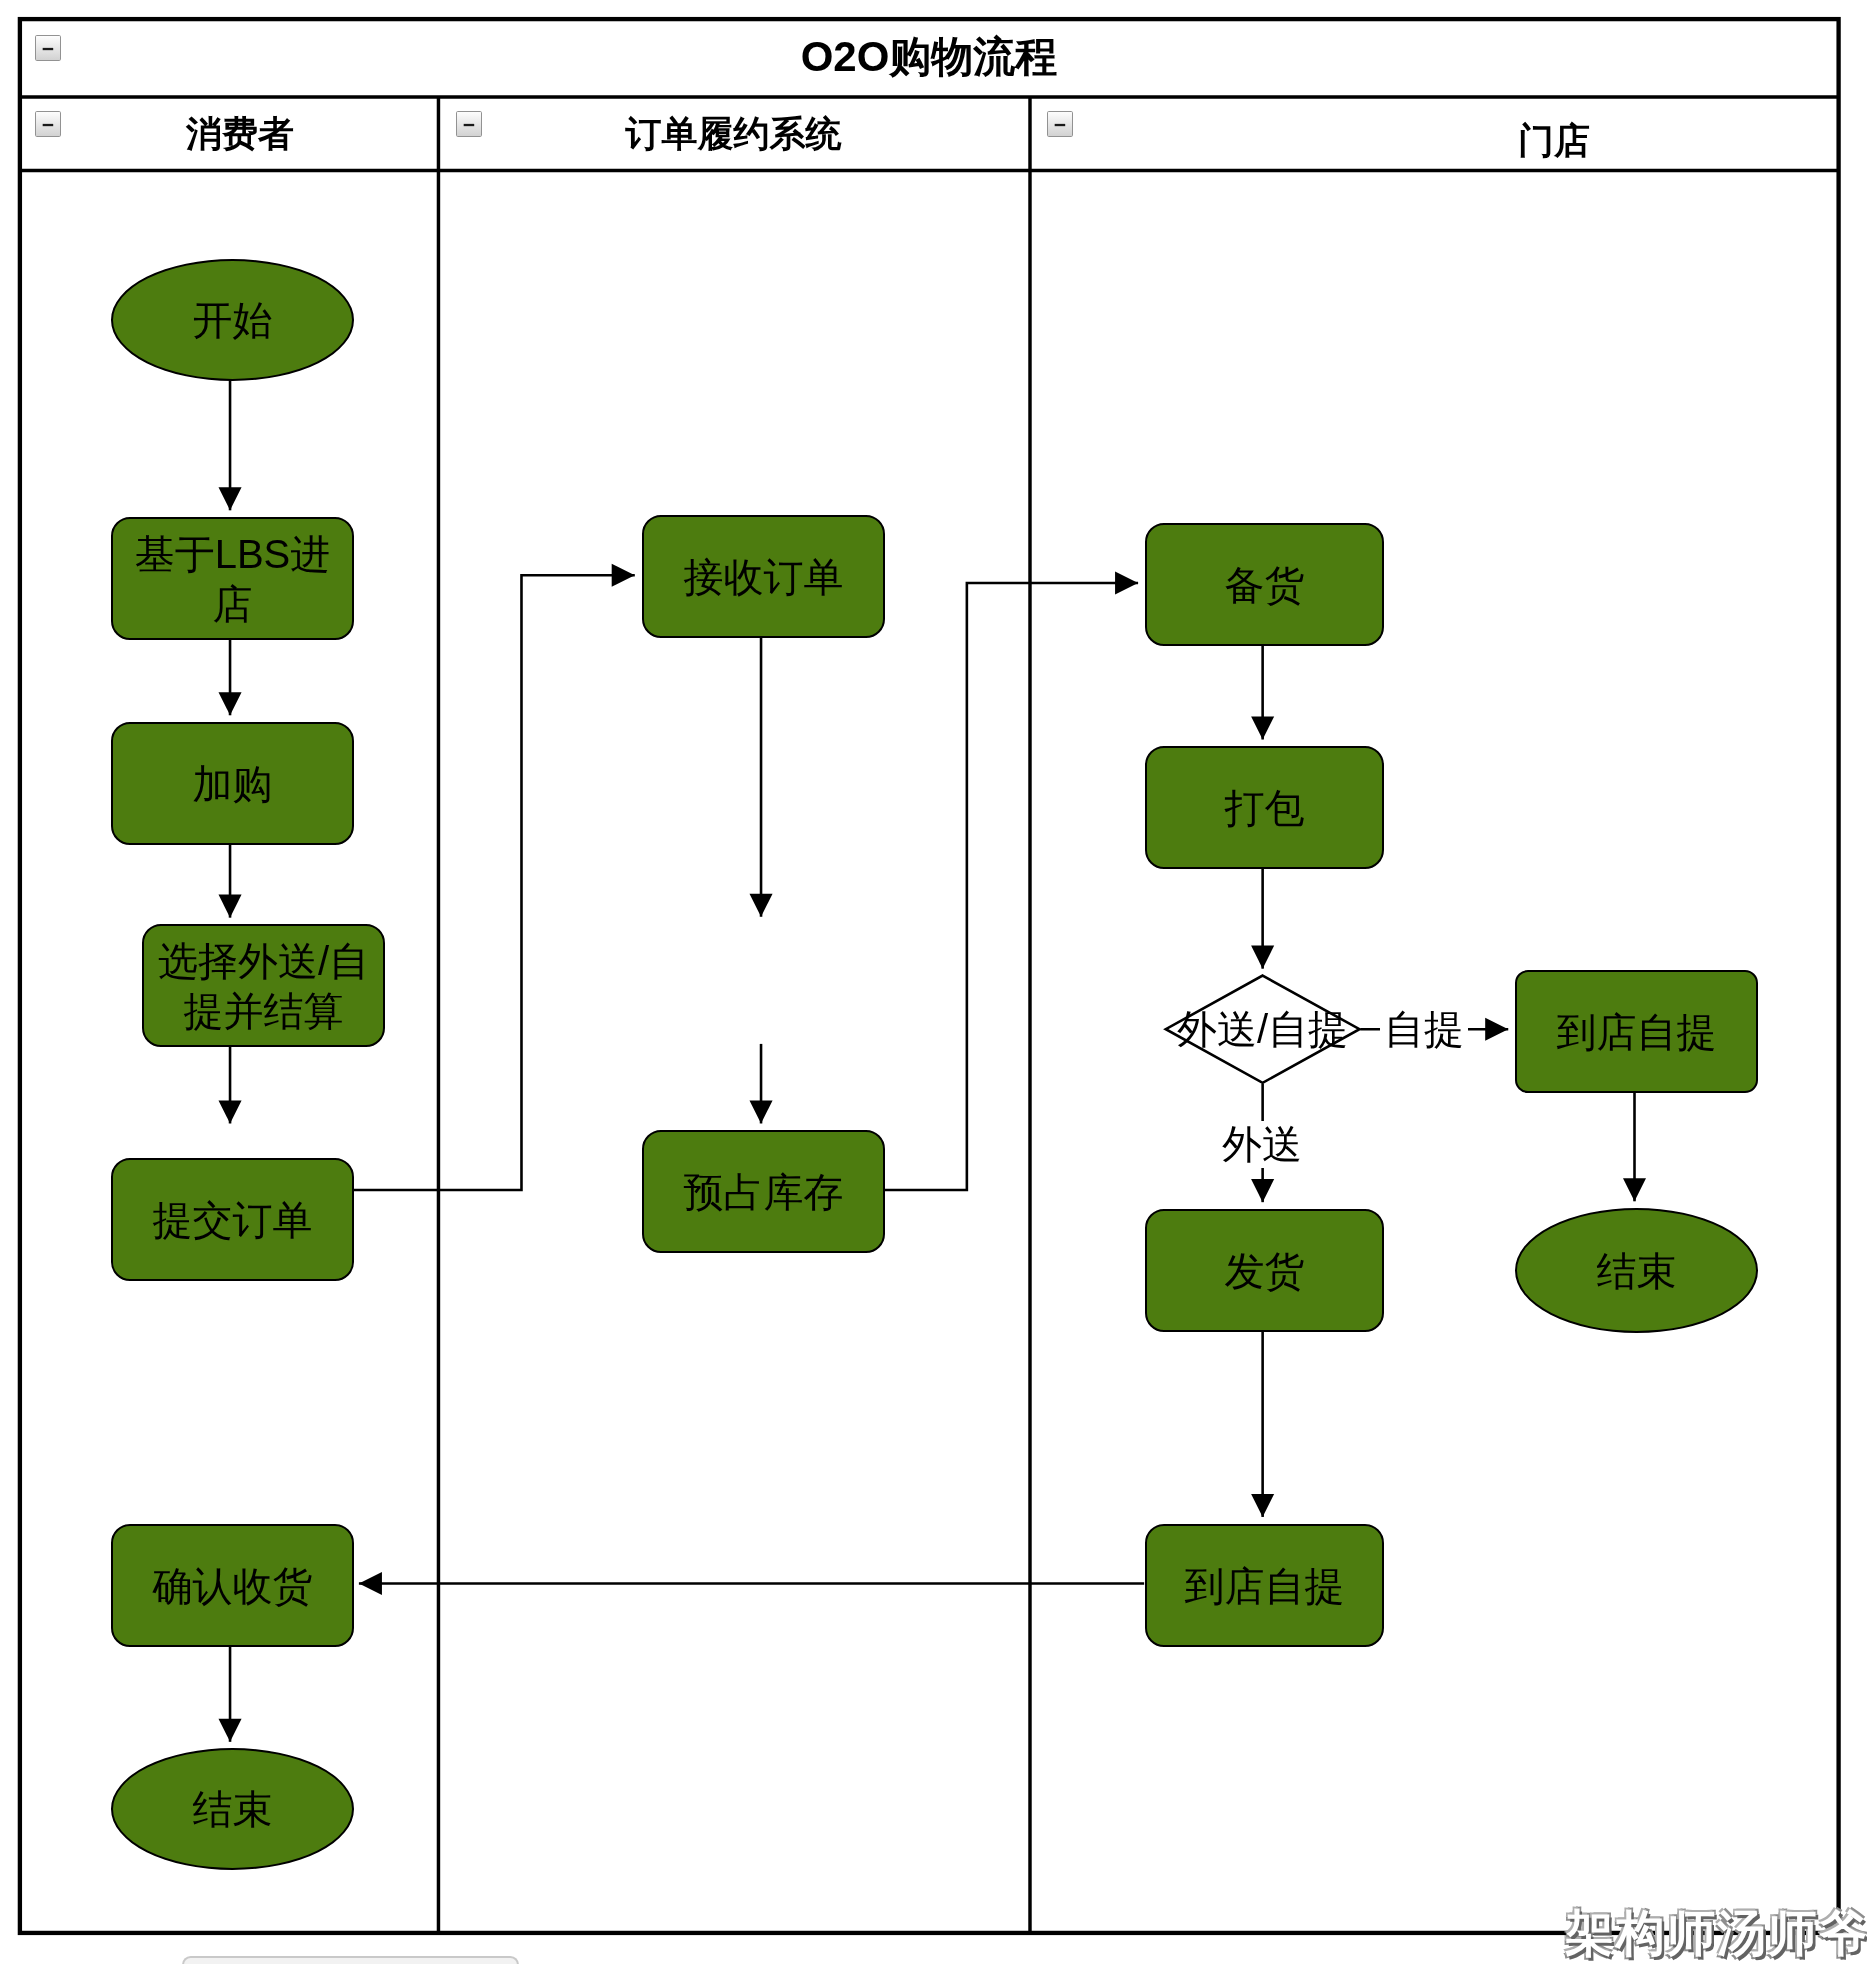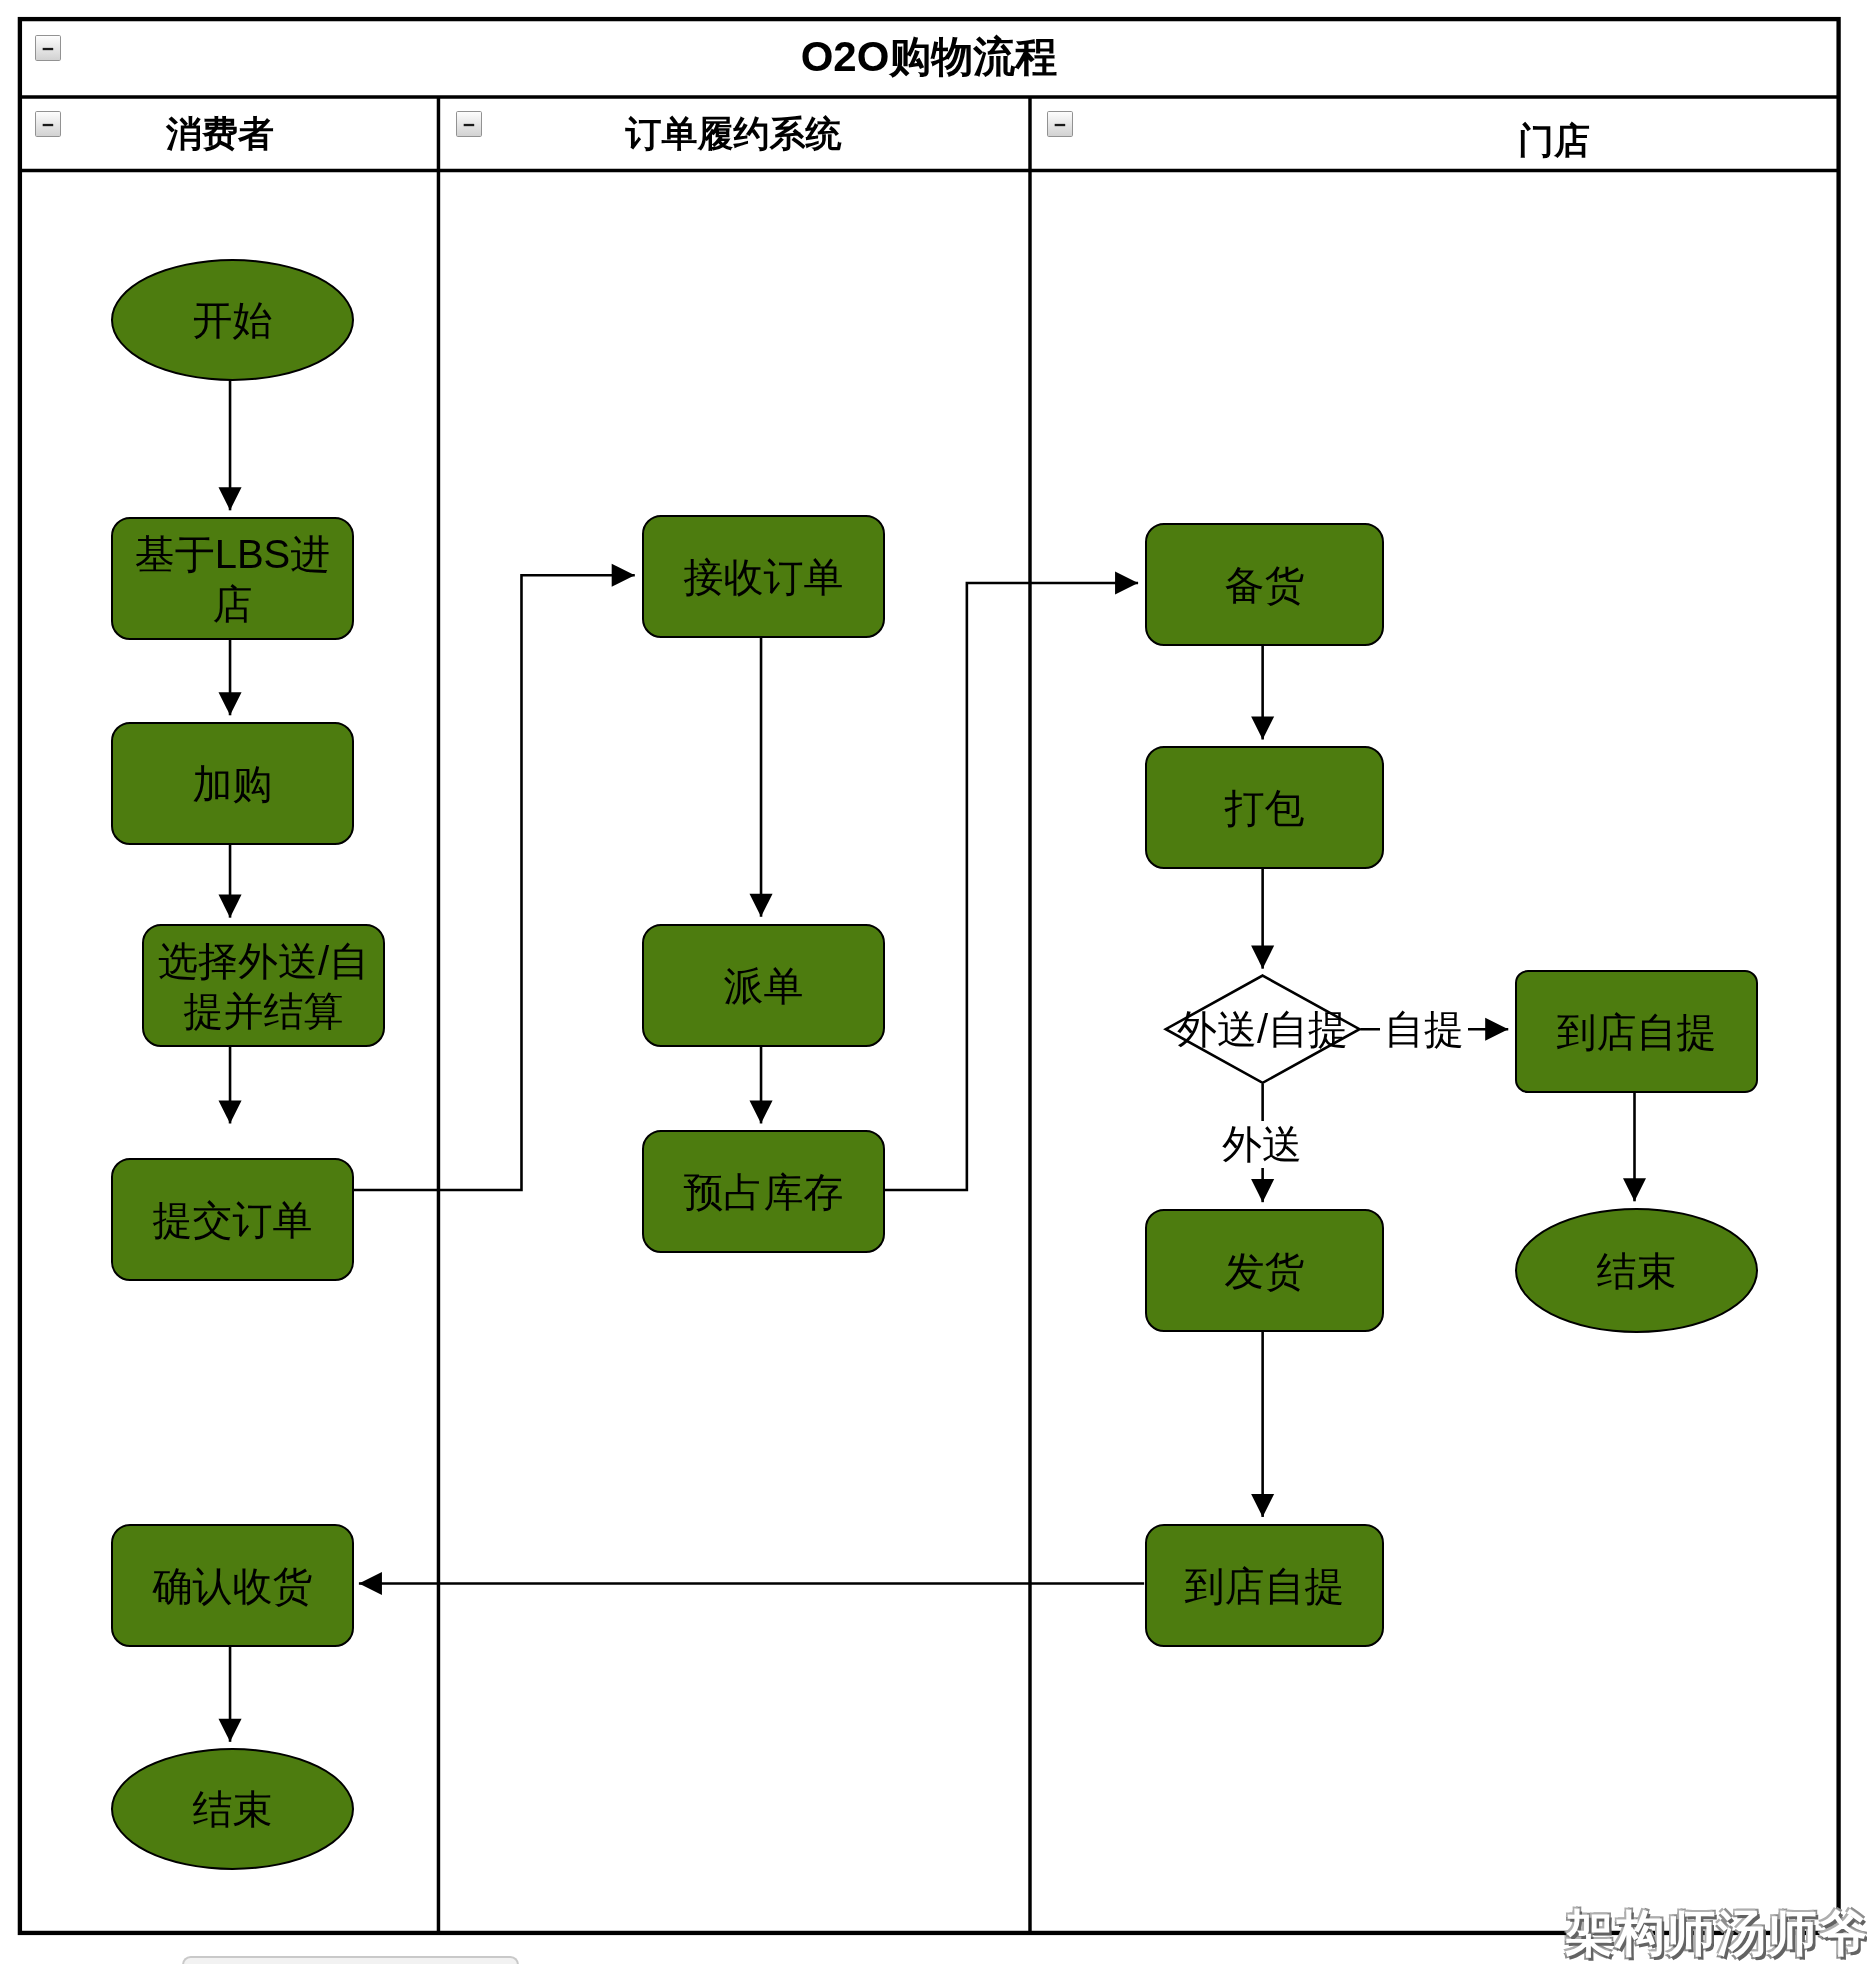--- a/index.html
+++ b/index.html
@@ -61,21 +61,21 @@
     <path d="M1890,1261 V1389" fill="none" stroke="#000" stroke-width="3" marker-end="url(#arrow)"></path>
     <path d="M1460,1537 V1754" fill="none" stroke="#000" stroke-width="3" marker-end="url(#arrow)"></path>
     <path d="M1323,1831 H415" fill="none" stroke="#000" stroke-width="3" marker-end="url(#arrow)"></path>
     <path d="M266,1901 V2014" fill="none" stroke="#000" stroke-width="3" marker-end="url(#arrow)"></path>
 
     <polygon points="1460,1128 1572,1190 1460,1252 1348,1190" fill="#ffffff" stroke="#000" stroke-width="3"></polygon>
   </svg>
 
   <div class="celltext title">O2O购物流程</div>
   <div class="celltext lanehead" style="left:438px;width:0;" hidden=""></div>
-  <div class="celltext lanehead" style="left:10px;width:420px;text-align:center;">消费者</div>
+  <div class="celltext lanehead" style="left:30px;width:420px;text-align:center;">消费者</div>
   <div class="celltext lanehead" style="left:438px;width:591px;">订单履约系统</div>
   <div class="celltext lanehead" style="left:1066px;width:976px;margin-top:7px;">门店</div>
 
   <div class="collapse" style="left:35px;top:35px;">−</div>
   <div class="collapse" style="left:35px;top:111px;">−</div>
   <div class="collapse" style="left:456px;top:111px;">−</div>
   <div class="collapse" style="left:1047px;top:111px;">−</div>
 
   <div class="node ellipse" style="left:111px;top:259px;width:239px;height:118px;">
     <span class="lbl">开始</span>
@@ -96,23 +96,20 @@
     </div>
   <div class="node box" style="left:111px;top:1524px;width:239px;height:119px;">
     <span class="lbl">确认收货</span>
     </div>
   <div class="node ellipse" style="left:111px;top:1748px;width:239px;height:118px;">
     <span class="lbl">结束</span>
     </div>
 
   <div class="node box" style="left:642px;top:515px;width:239px;height:119px;">
     <span class="lbl">接收订单</span>
-    </div>
-  <div class="node box" style="left:642px;top:924px;width:239px;height:119px;">
-    <span class="lbl">派单</span>
     </div>
   <div class="node box" style="left:642px;top:1130px;width:239px;height:119px;">
     <span class="lbl">预占库存</span>
     </div>
 
   <div class="node box" style="left:1145px;top:523px;width:235px;height:119px;">
     <span class="lbl">备货</span>
     </div>
   <div class="node box" style="left:1145px;top:746px;width:235px;height:119px;">
     <span class="lbl">打包</span>

